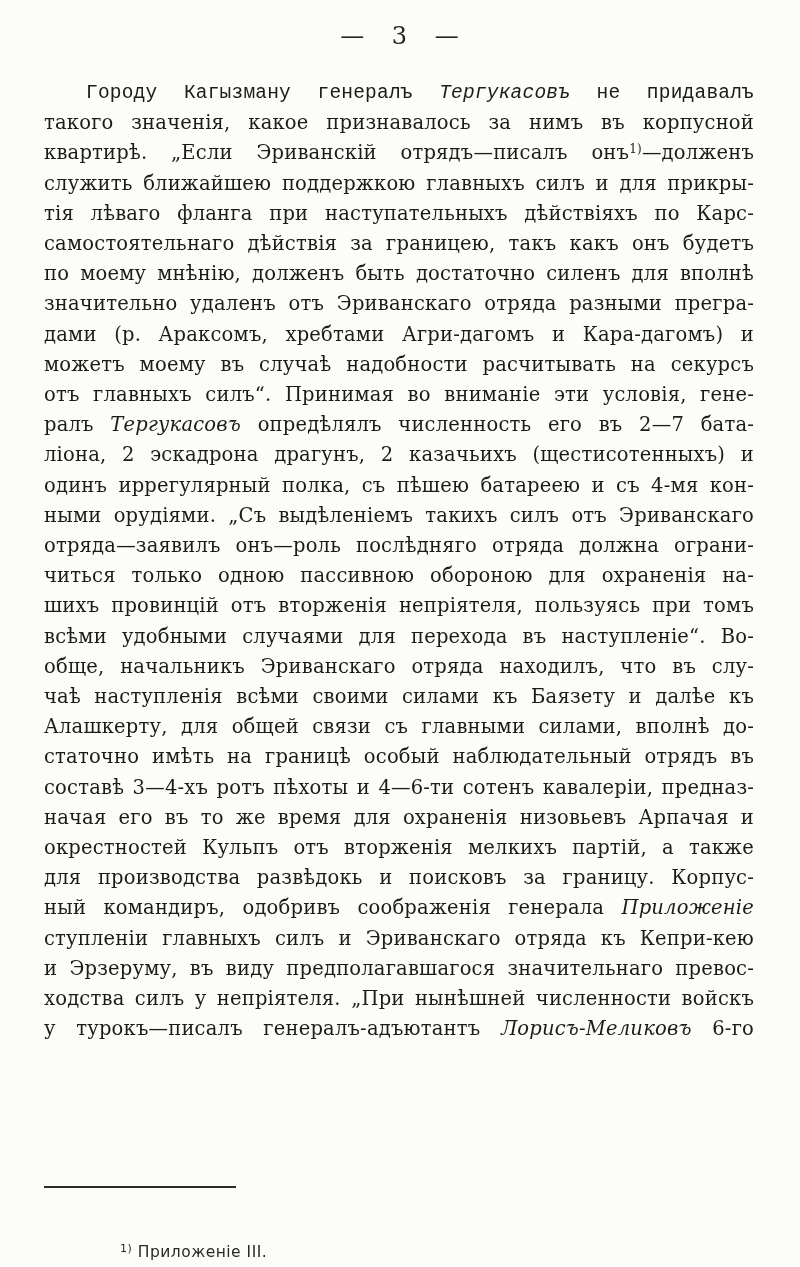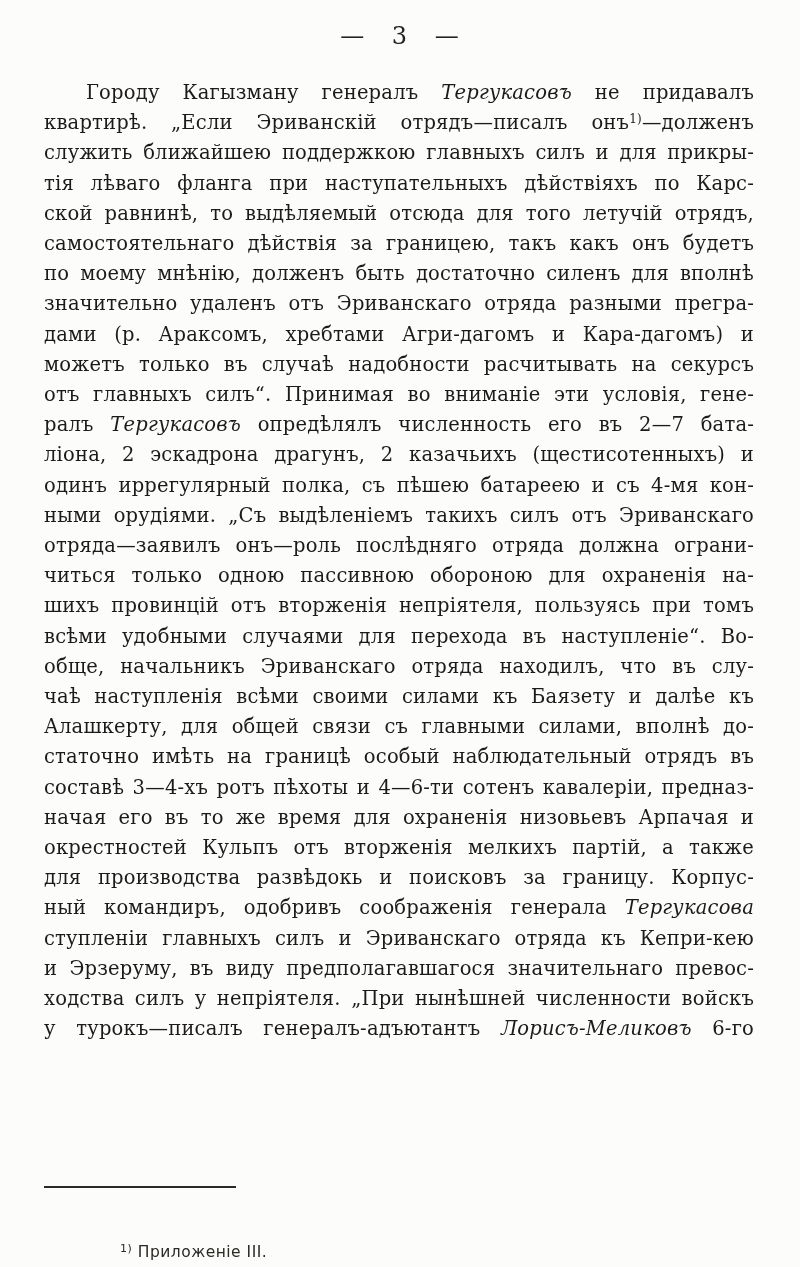--- a/index.html
+++ b/index.html
@@ -30,21 +30,21 @@
     right: 46px;
   }
   .line {
     font-size: 19.5px;
     line-height: 30.2px;
     text-align: justify;
     text-align-last: justify;
     white-space: normal;
     letter-spacing: 0.2px;
   }
-  .line.indent { padding-left: 42px; }
+  .line.indent { padding-left: 42px; font-family: Liberation Mono, monospace; }
   .line .it { font-style: italic; }
   .line sup {
     font-size: 12px;
     line-height: 0;
     vertical-align: 6px;
   }
   .footnote-rule {
     position: absolute;
     top: 1186px;
     left: 44px;
@@ -70,47 +70,47 @@
   }
 </style>
 </head>
 <body>
 
 <div class="page">
   <div class="page-number">— 3 —</div>
 
   <div class="body-text">
       <div class="line indent"><span>Городу Кагызману генералъ </span><span class="it">Тергукасовъ</span><span> не придавалъ</span></div>
+      <div class="line"><span>такого значенія, какое признавалось за нимъ въ корпусной</span></div>
       <div class="line"><span>квартирѣ. „Если Эриванскій отрядъ—писалъ онъ</span><sup>1)</sup><span>—долженъ</span></div>
       <div class="line"><span>служить ближайшею поддержкою главныхъ силъ и для прикры-</span></div>
       <div class="line"><span>тія лѣваго фланга при наступательныхъ дѣйствіяхъ по Карс-</span></div>
-      <div class="line"><span>ской равнинѣ, то выдѣляемый отсюда для того летучій отрядъ,</span></div>
       <div class="line"><span>самостоятельнаго дѣйствія за границею, такъ какъ онъ будетъ</span></div>
       <div class="line"><span>по моему мнѣнію, долженъ быть достаточно силенъ для вполнѣ</span></div>
       <div class="line"><span>значительно удаленъ отъ Эриванскаго отряда разными прегра-</span></div>
       <div class="line"><span>дами (р. Араксомъ, хребтами Агри-дагомъ и Кара-дагомъ) и</span></div>
-      <div class="line"><span>можетъ только въ случаѣ надобности расчитывать на секурсъ</span></div>
+      <div class="line"><span>можетъ моему въ случаѣ надобности расчитывать на секурсъ</span></div>
       <div class="line"><span>отъ главныхъ силъ“. Принимая во вниманіе эти условія, гене-</span></div>
       <div class="line"><span>ралъ </span><span class="it">Тергукасовъ</span><span> опредѣлялъ численность его въ 2—7 бата-</span></div>
       <div class="line"><span>ліона, 2 эскадрона драгунъ, 2 казачьихъ (щестисотенныхъ) и</span></div>
       <div class="line"><span>одинъ иррегулярный полка, съ пѣшею батареею и съ 4-мя кон-</span></div>
       <div class="line"><span>ными орудіями. „Съ выдѣленіемъ такихъ силъ отъ Эриванскаго</span></div>
       <div class="line"><span>отряда—заявилъ онъ—роль послѣдняго отряда должна ограни-</span></div>
       <div class="line"><span>читься только одною пассивною обороною для охраненія на-</span></div>
       <div class="line"><span>шихъ провинцій отъ вторженія непріятеля, пользуясь при томъ</span></div>
       <div class="line"><span>всѣми удобными случаями для перехода въ наступленіе“. Во-</span></div>
       <div class="line"><span>обще, начальникъ Эриванскаго отряда находилъ, что въ слу-</span></div>
       <div class="line"><span>чаѣ наступленія всѣми своими силами къ Баязету и далѣе къ</span></div>
       <div class="line"><span>Алашкерту, для общей связи съ главными силами, вполнѣ до-</span></div>
       <div class="line"><span>статочно имѣть на границѣ особый наблюдательный отрядъ въ</span></div>
       <div class="line"><span>составѣ 3—4-хъ ротъ пѣхоты и 4—6-ти сотенъ кавалеріи, предназ-</span></div>
       <div class="line"><span>начая его въ то же время для охраненія низовьевъ Арпачая и</span></div>
       <div class="line"><span>окрестностей Кульпъ отъ вторженія мелкихъ партій, а также</span></div>
       <div class="line"><span>для производства развѣдокь и поисковъ за границу. Корпус-</span></div>
-      <div class="line"><span>ный командиръ, одобривъ соображенія генерала </span><span class="it">Тергукасова</span></div>
+      <div class="line"><span>ный командиръ, одобривъ соображенія генерала </span><span class="it">Приложеніе</span></div>
       <div class="line"><span>ступленіи главныхъ силъ и Эриванскаго отряда къ Кепри-кею</span></div>
       <div class="line"><span>и Эрзеруму, въ виду предполагавшагося значительнаго превос-</span></div>
       <div class="line"><span>ходства силъ у непріятеля. „При нынѣшней численности войскъ</span></div>
       <div class="line"><span>у турокъ—писалъ генералъ-адъютантъ </span><span class="it">Лорисъ-Меликовъ</span><span> 6-го</span></div>
     </div>
 
   <div class="footnote-rule"></div>
 
   <div class="footnotes">
       <div class="footnote"><sup>1)</sup><span> Приложеніе III.</span></div>

